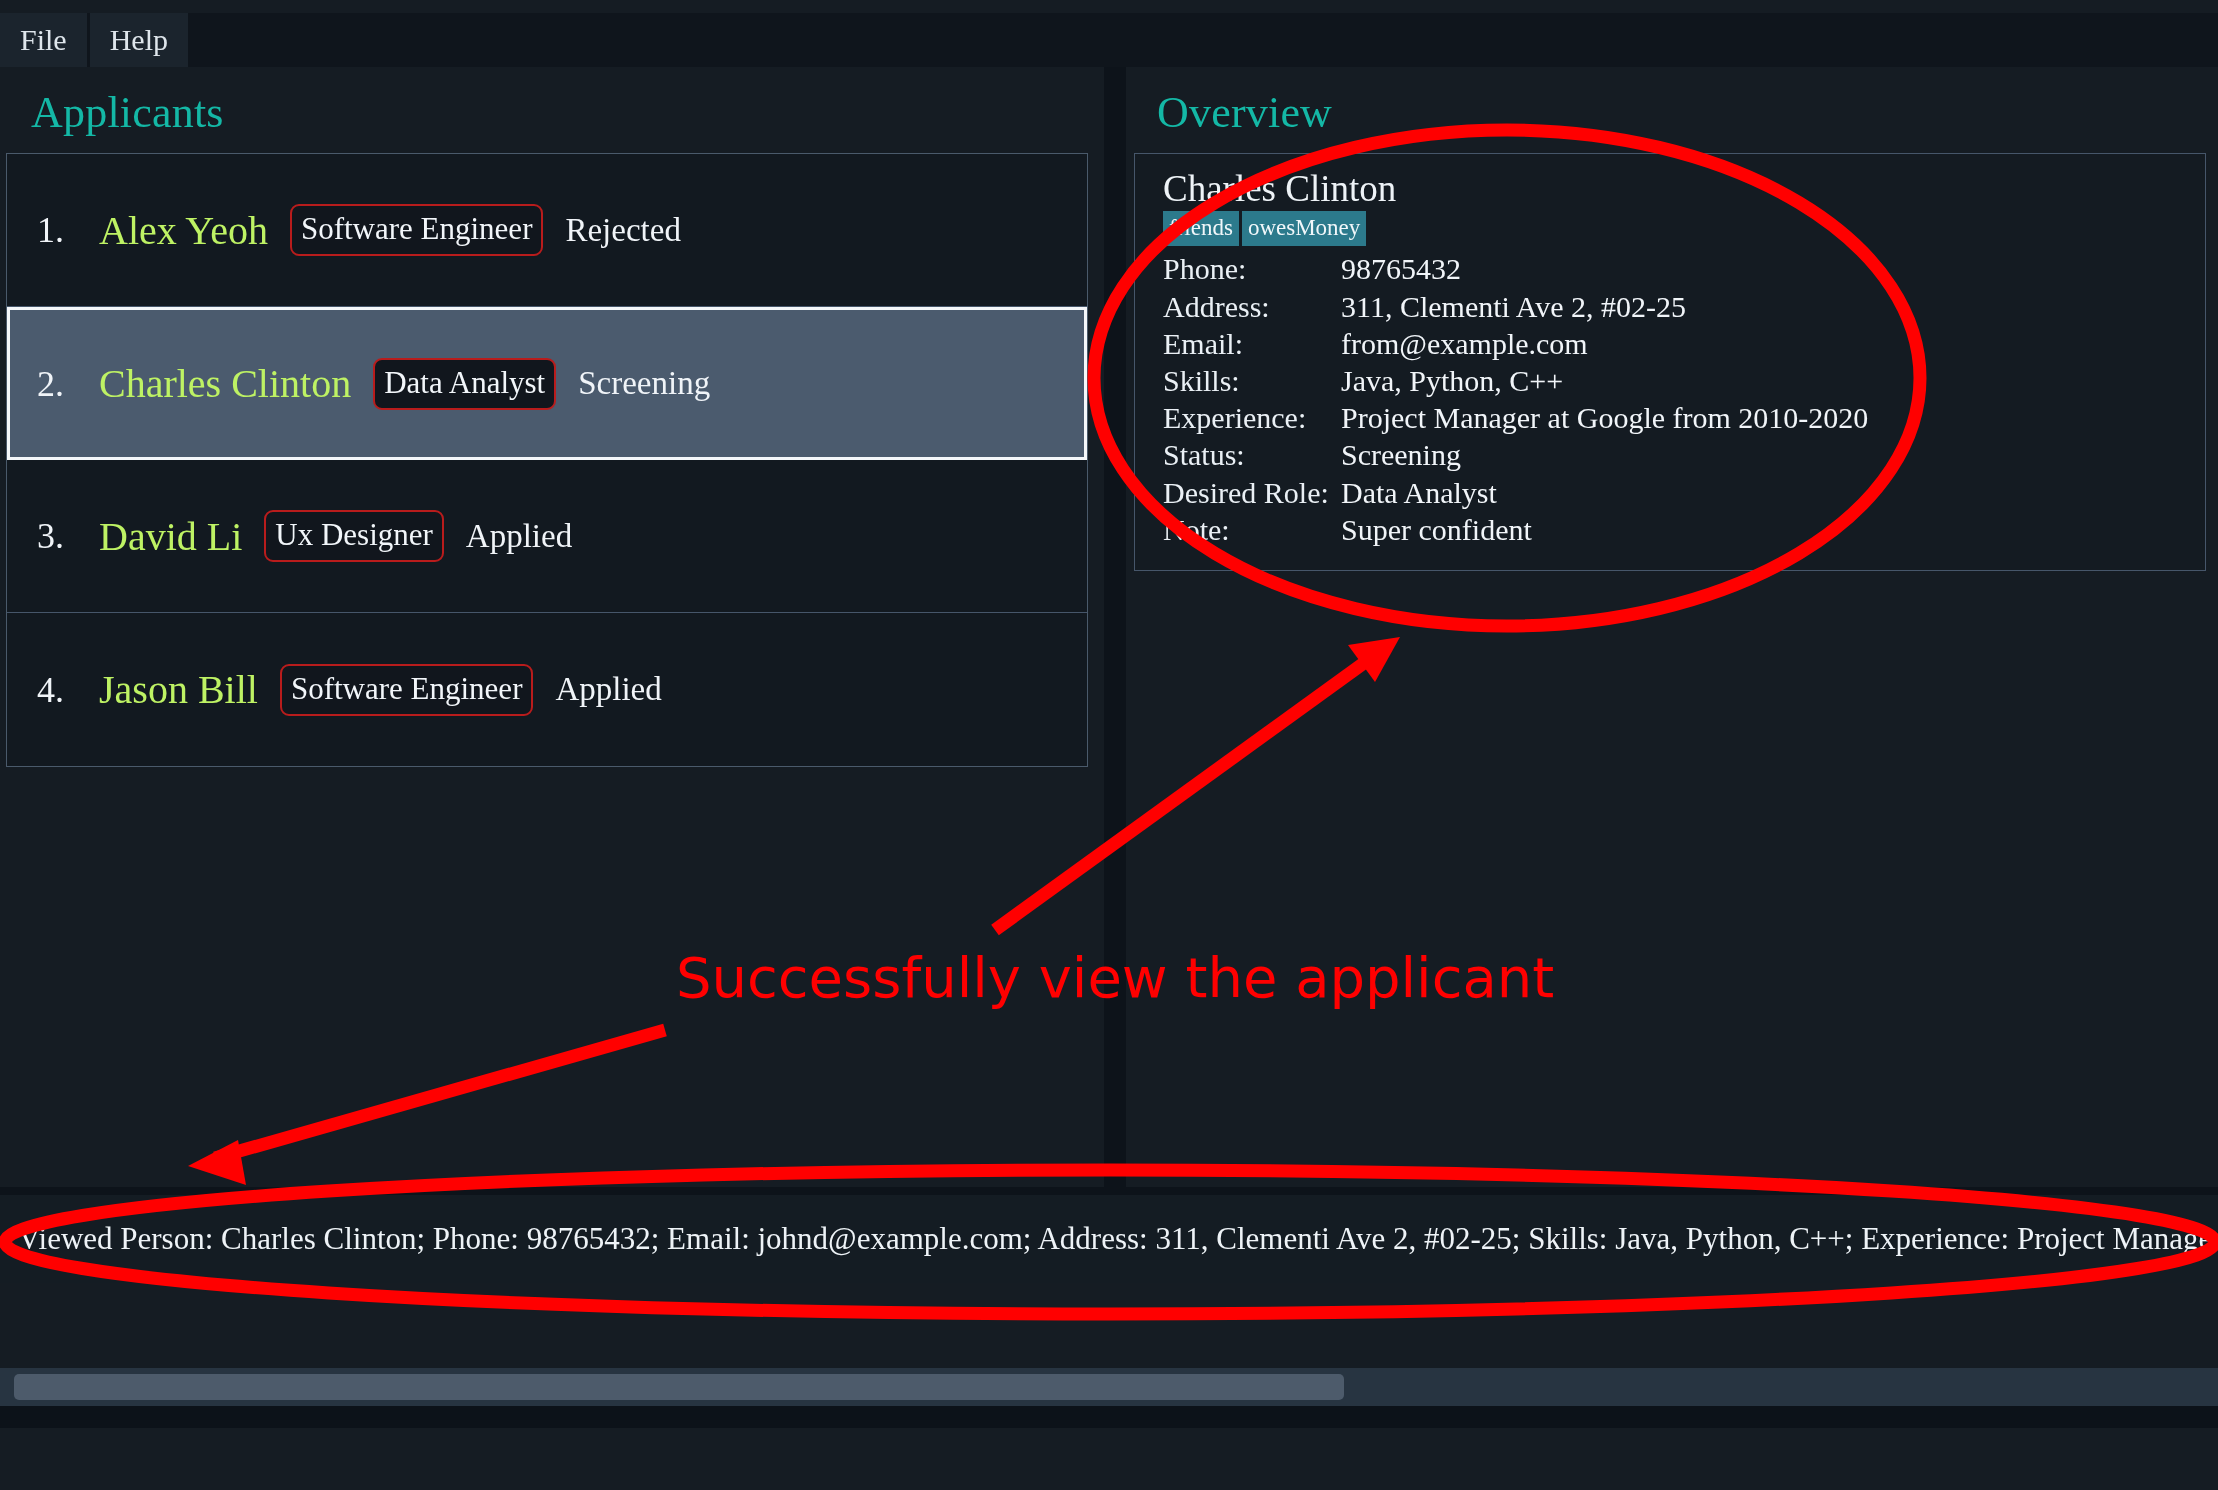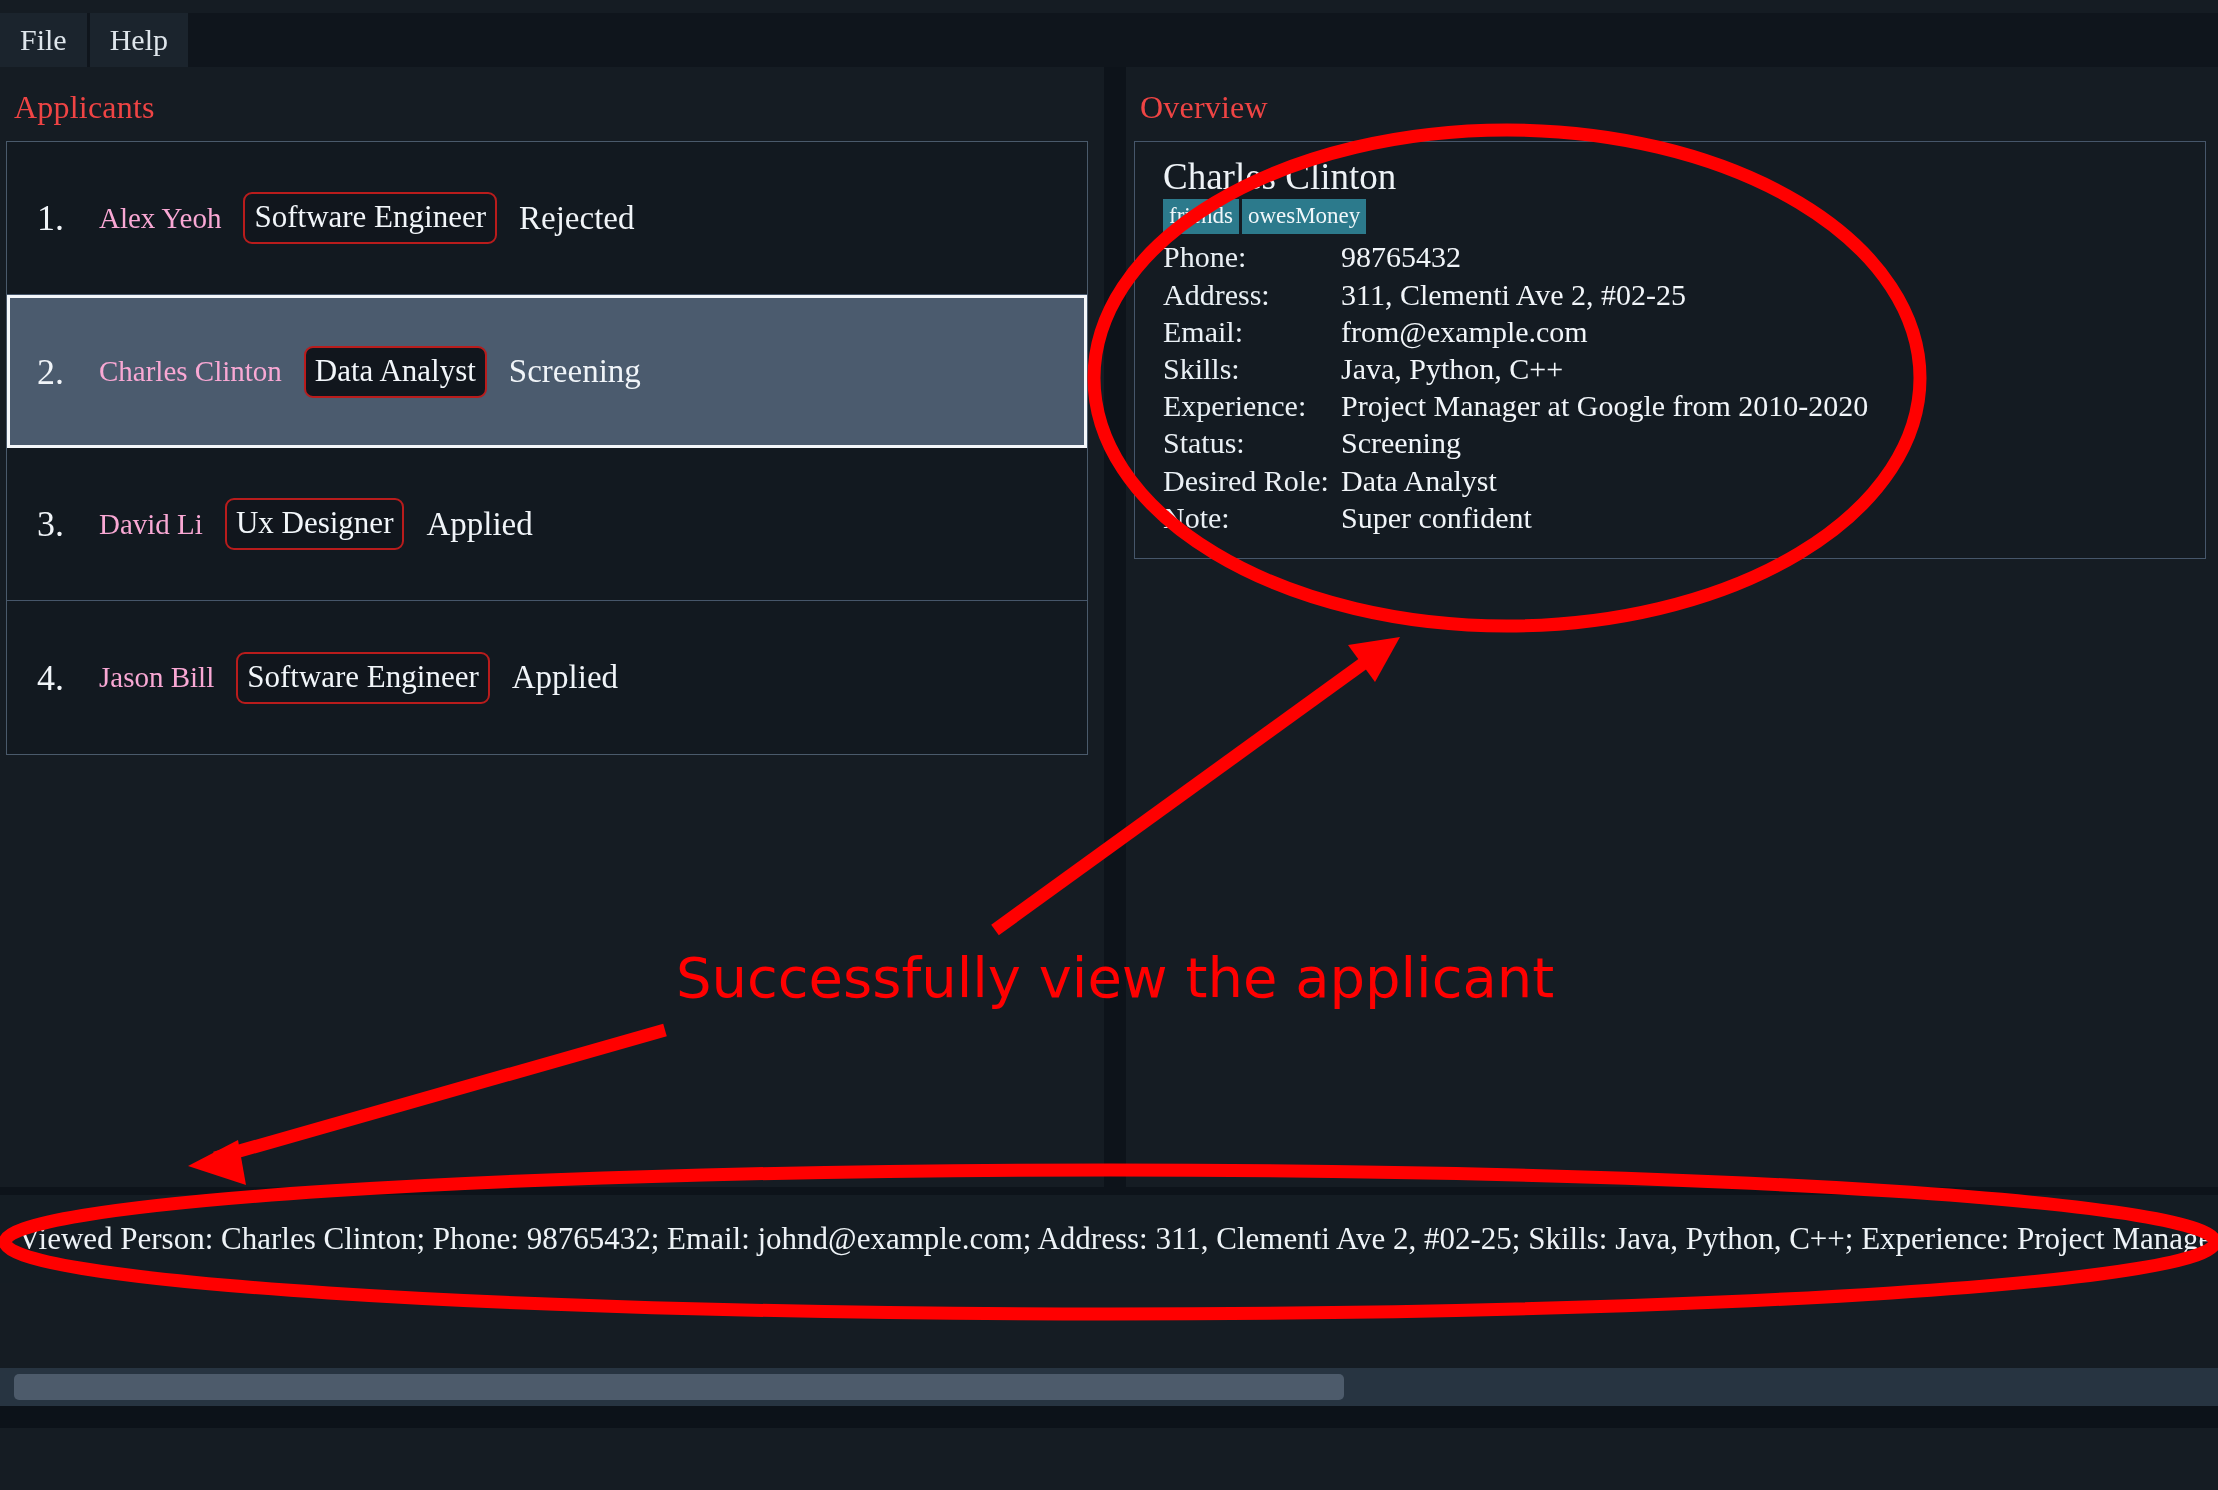--- a/index.html
+++ b/index.html
@@ -69,24 +69,24 @@
   #right-panel {
     position: absolute;
     left: 1126px;
     top: 54px;
     width: 1092px;
     height: 1120px;
     background: #151c23;
   }
 
   .panel-title {
-    font-size: 32px;
+    font-size: 44px;
     line-height: 1;
-    color: #ef4444;
-    padding: 24px 0 18px 14px;
+    color: #14b8a6;
+    padding: 24px 0 18px 31px;
     letter-spacing: 0.2px;
   }
 
   
   #applicant-list {
     margin: 0 16px 0 6px;
     border: 1px solid #4a5a6b;
     background: #121920;
   }
   .list-row {
@@ -105,22 +105,22 @@
     border: 3px solid #f4f7fa;
     padding-left: 27px;
   }
   .row-index {
     font-size: 36px;
     color: #f0f4f8;
     margin-right: 22px;
     min-width: 40px;
   }
   .row-name {
-    font-size: 29px;
-    color: #f9a8d4;
+    font-size: 40px;
+    color: #bef264;
     margin-right: 22px;
     white-space: nowrap;
   }
   .role-badge {
     display: inline-block;
     font-size: 31px;
     line-height: 1;
     color: #f2f6fa;
     background: #11161d;
     border: 2px solid #b91c1c;

